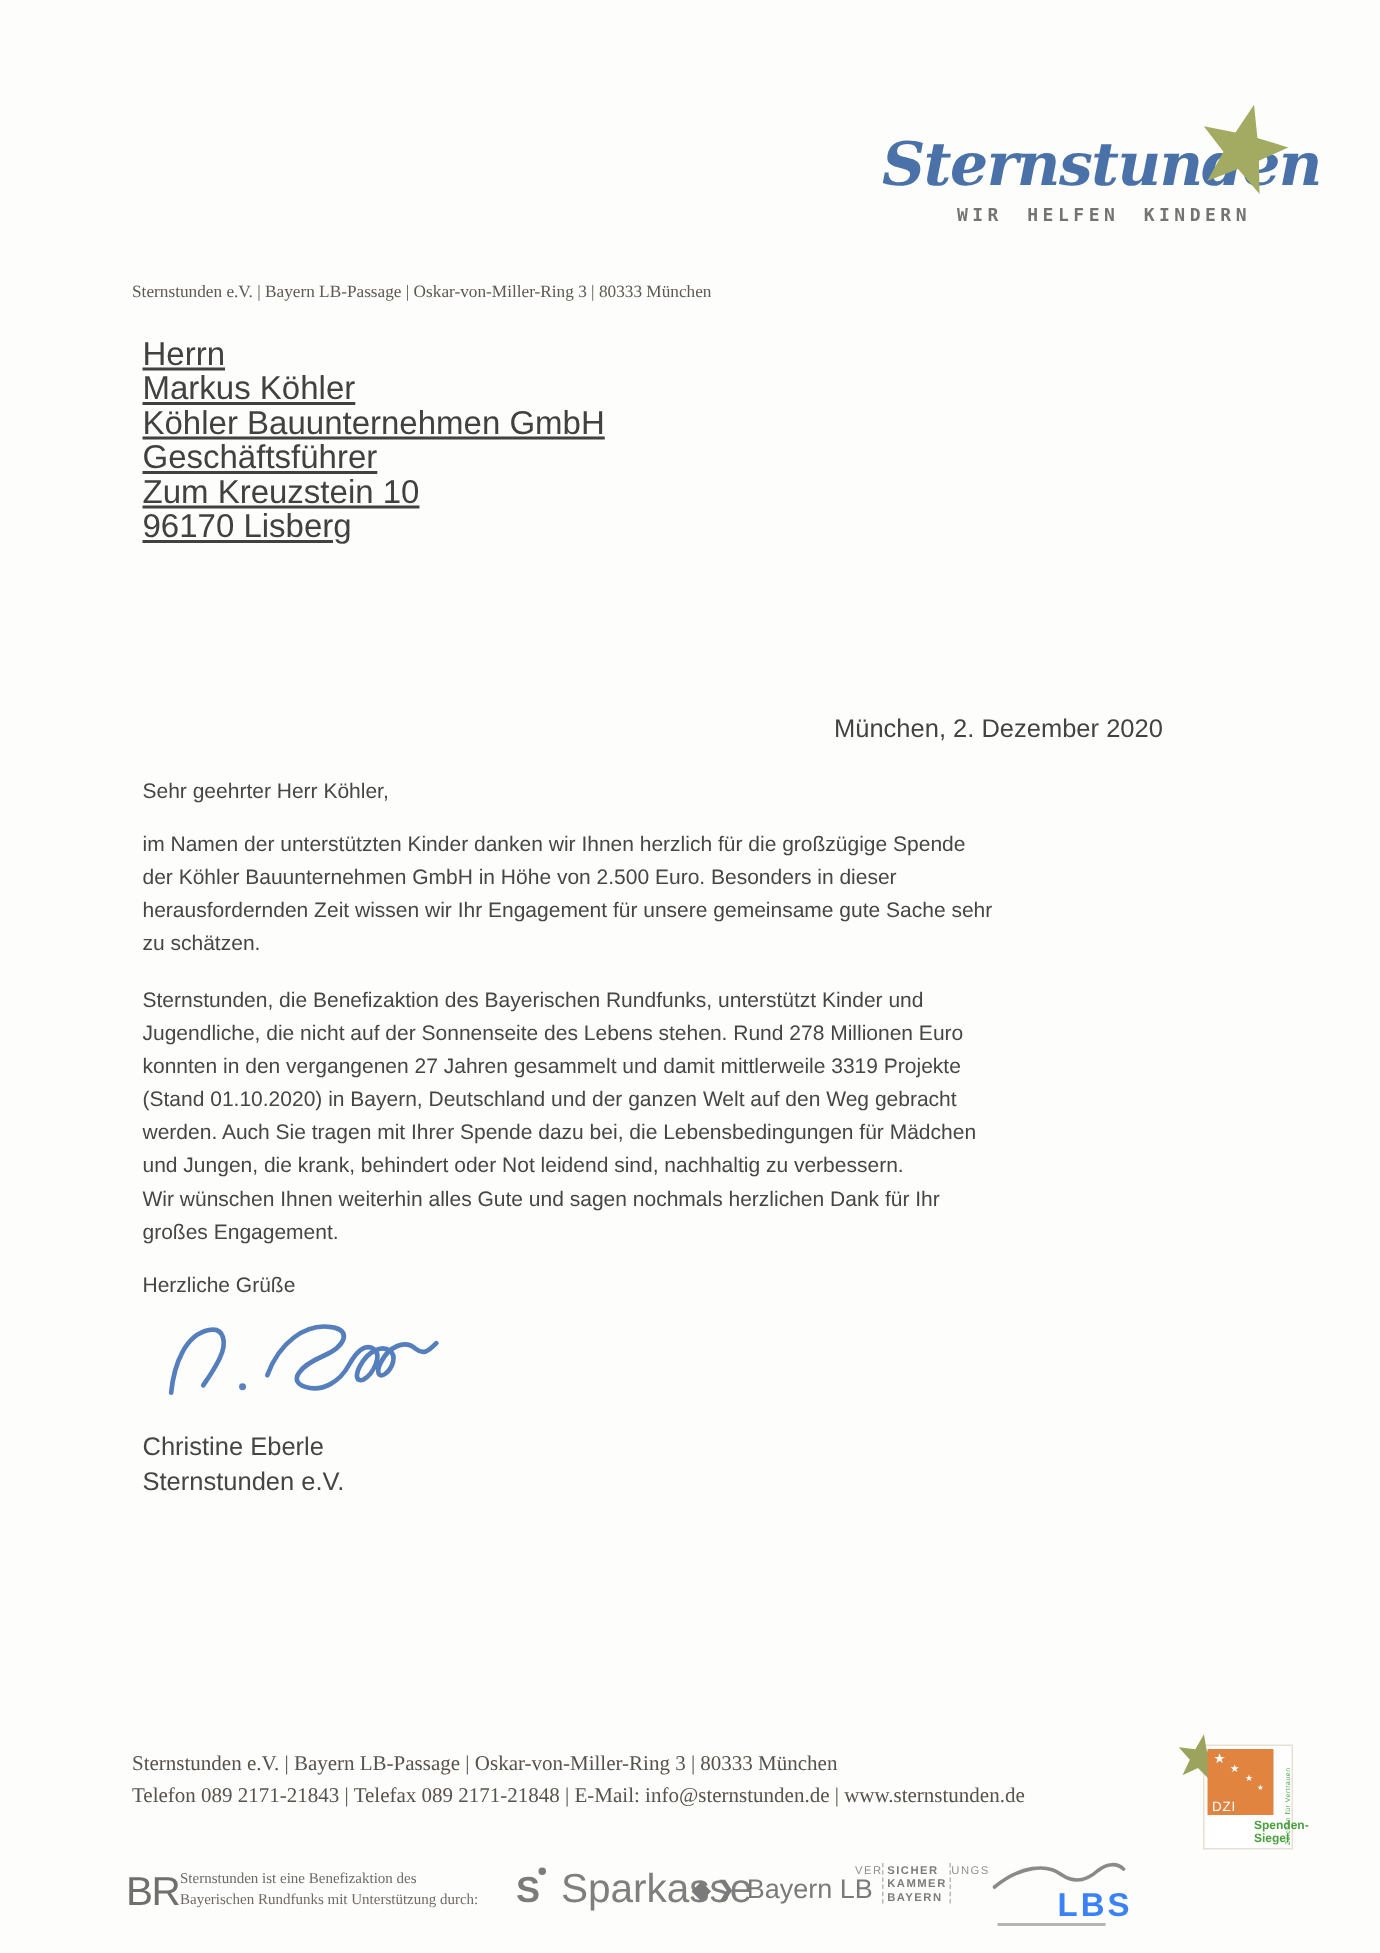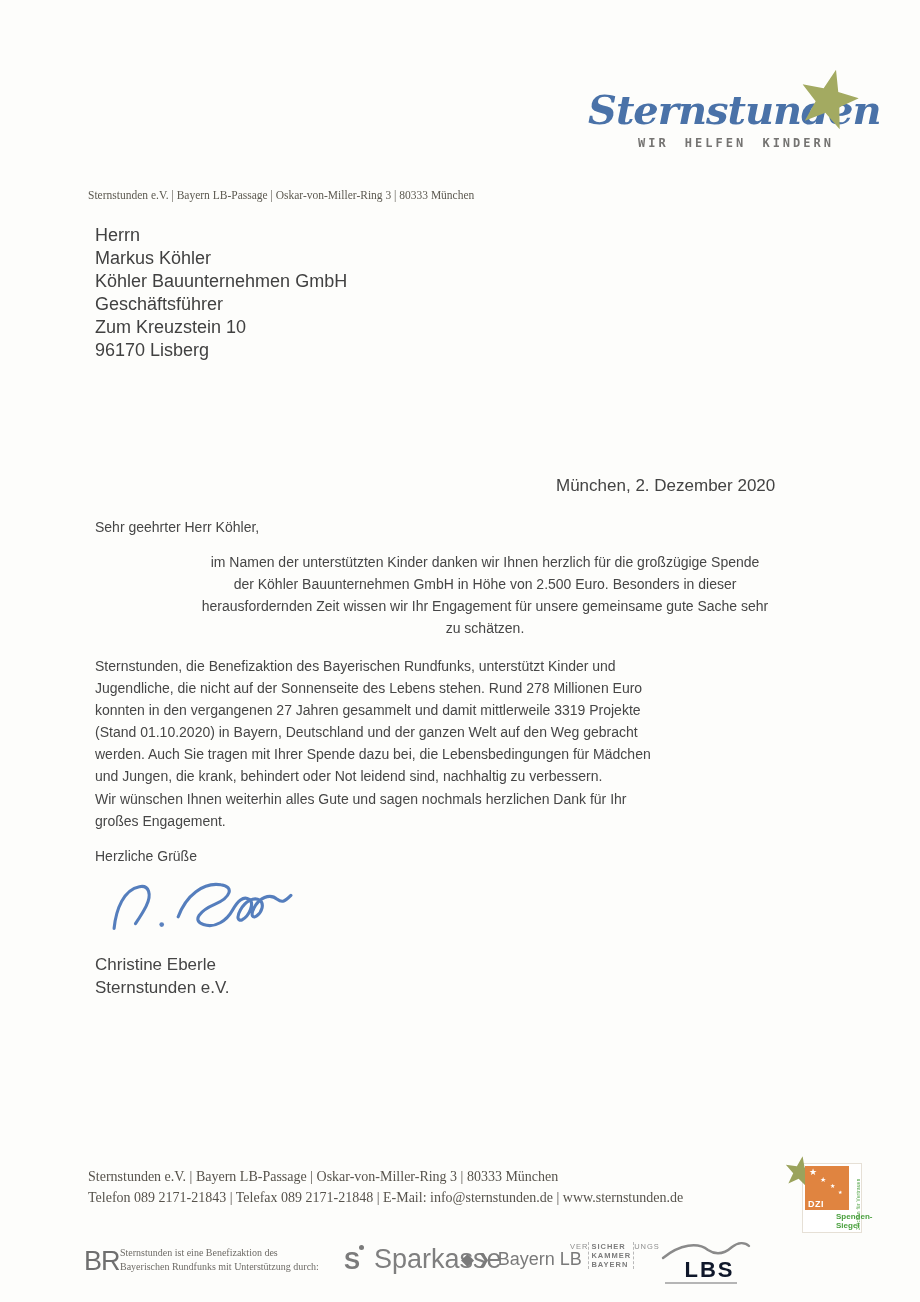--- a/index.html
+++ b/index.html
@@ -24,28 +24,28 @@
     font-family:"DejaVu Sans Mono", monospace;font-weight:bold;
     font-size:12px;letter-spacing:3px;word-spacing:6px;color:#757472;
   }
 
   .sender-line{
     top:189px;left:88px;
     font-family:"Liberation Serif", serif;font-size:11.5px;color:#5c5950;
   }
 
   .recipient{
-    top:224px;left:95px;font-size:18px;line-height:23px;color:#414141;
+    top:224px;left:95px;font-size:22px;line-height:23px;color:#414141;text-decoration:underline;
   }
 
   .dateline{top:476px;left:556px;font-size:17px;color:#434343;text-align:right;}
 
   .body-text{left:95px;width:780px;font-size:14px;line-height:22px;color:#464646;}
   .salutation{top:516px;}
-  .para-1{top:551px;text-align:center;}
+  .para-1{top:551px;}
   .para-2{top:655px;}
   .para-3{top:788px;}
   .closing{top:845px;}
 
   .signature-svg{top:876px;left:100px;}
   .signature-svg path{fill:none;stroke:#3e6cb4;stroke-width:3.2;stroke-linecap:round;stroke-linejoin:round;opacity:.88;}
   .signature-svg circle{fill:#3e6cb4;opacity:.85;}
 
   .sig-name{top:953px;left:95px;font-size:17px;line-height:23px;color:#454545;}
 
@@ -72,31 +72,31 @@
   .sparkasse .sk-dot{position:absolute;right:2px;top:0;width:5px;height:5px;border-radius:50%;background:#7b7b7b;}
   .sparkasse .sk-label{font-size:27px;color:#7f7f7f;}
   .bayernlb{position:absolute;left:461px;top:11px;display:flex;align-items:center;gap:4px;color:#7a7a7a;}
   .bayernlb .lb-diamond{font-size:17px;line-height:17px;}
   .bayernlb .lb-chev{font-size:14px;font-weight:bold;line-height:17px;}
   .bayernlb .lb-label{font-size:18px;font-weight:500;margin-left:4px;}
   .vkb{position:absolute;left:570px;top:4px;display:flex;align-items:flex-start;color:#8f8f8f;
        font-size:7.5px;letter-spacing:1px;line-height:9px;}
   .vkb .vkb-mid{border-left:1px dashed #b9b9b9;border-right:1px dashed #b9b9b9;
        padding:0 2px;font-weight:bold;color:#7c7c7c;}
-  .lbs{position:absolute;left:660px;top:0;width:95px;text-align:center;color:#0f172a;}
+  .lbs{position:absolute;left:660px;top:0;width:95px;text-align:right;color:#3b82f6;}
   .lbs svg{display:block;}
   .lbs svg path{fill:none;stroke:#8a8a8a;stroke-width:2.4;stroke-linecap:round;}
   .lbs .lbs-label{font-size:22px;font-weight:bold;letter-spacing:2px;line-height:20px;margin-left:4px;}
   .lbs .lbs-subline{width:72px;height:2px;background:#b5b5b5;margin:2px 0 0 5px;}
 
   
   .seal{top:1163px;left:802px;width:58px;height:68px;border:1px solid #e6e0d6;background:#fff;}
   .seal-box{position:absolute;left:2px;top:2px;width:44px;height:44px;background:#e08440;overflow:hidden;}
   .seal-star{position:absolute;color:#ffffff;line-height:1;}
-  .seal-dzi{position:absolute;left:3px;bottom:1px;color:#fff;font-weight:bold;font-size:9px;letter-spacing:.5px;}
+  .seal-dzi{position:absolute;left:3px;bottom:1px;color:#fff;font-weight:normal;font-size:9px;letter-spacing:.5px;}
   .seal-label{position:absolute;left:3px;top:48px;color:#4aa03e;font-size:8px;font-weight:bold;line-height:9px;margin-left:30px;}
   .seal-side{
     position:absolute;right:0px;top:2px;height:64px;color:#4aa03e;
     font-size:4.5px;writing-mode:vertical-rl;transform:rotate(180deg);letter-spacing:.4px;
   }
   .seal-bigstar{position:absolute;left:-18px;top:-8px;width:30px;height:30px;transform:rotate(10deg);}
   .seal-bigstar polygon{fill:#9ba35c;}
 </style>
 </head>
 <body>

